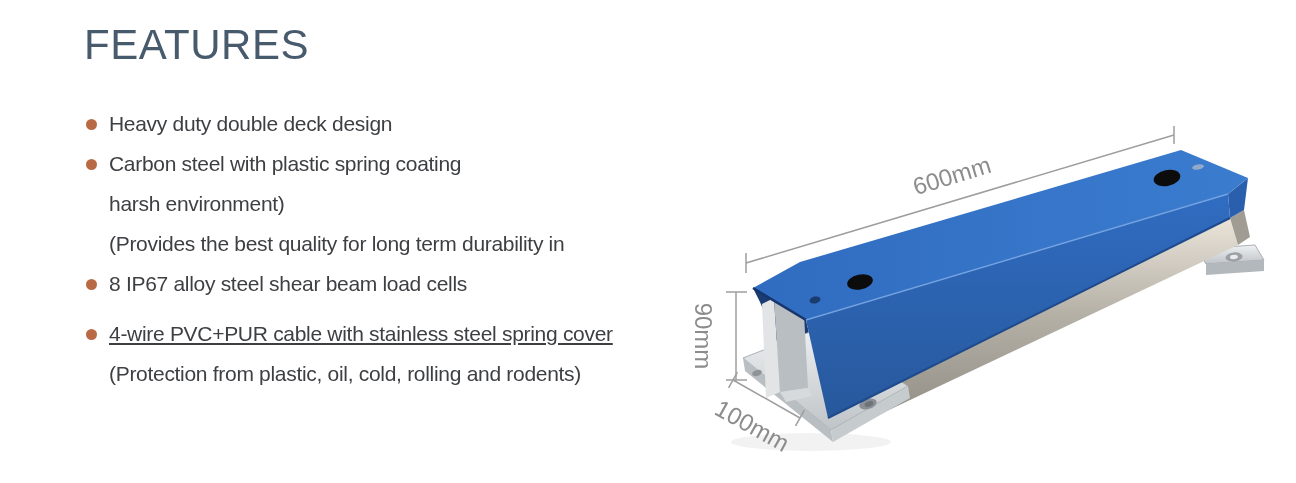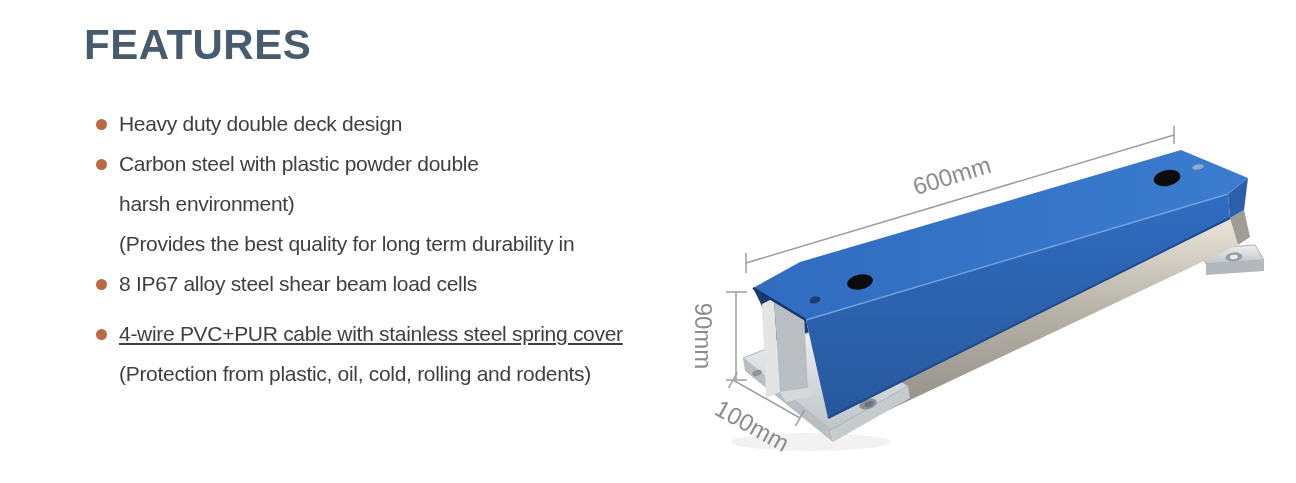--- a/index.html
+++ b/index.html
@@ -2,24 +2,24 @@
 <html><head>
 <meta charset="utf-8">
 <style>
   html,body{margin:0;padding:0;}
   body{
     width:1296px;height:483px;background:#ffffff;position:relative;overflow:hidden;
     font-family:"Liberation Sans","DejaVu Sans",sans-serif;
   }
   .page-title{
     position:absolute;left:84px;top:24px;margin:0;
-    font-size:42px;font-weight:bold;letter-spacing:.5px;color:#475b6d;line-height:1;
+    font-size:42px;font-weight:normal;letter-spacing:.5px;color:#475b6d;line-height:1;
   }
   .features{
-    position:absolute;left:96px;top:104px;width:620px;
+    position:absolute;left:86px;top:104px;width:620px;
   }
   .row{
     display:flex;align-items:center;height:40px;
     font-size:21px;letter-spacing:-.3px;color:#3d3f42;white-space:nowrap;
   }
   .row.cont{padding-left:23px;}
   .row.gap{margin-top:10px;text-decoration:underline;}
   .bullet{
     width:11px;height:11px;border-radius:50%;background:#b96a44;
     margin-right:12px;flex:none;
@@ -34,21 +34,21 @@
 
   <h1 class="page-title">FEATURES</h1>
 
   <div class="features" id="features-list">
       <div class="row">
         <span class="bullet"></span>
         <span>Heavy duty double deck design</span>
       </div>
       <div class="row">
         <span class="bullet"></span>
-        <span>Carbon steel with plastic powder double</span>
+        <span>Carbon steel with plastic spring coating</span>
       </div>
       <div class="row cont">
         <span>harsh environment)</span>
       </div>
       <div class="row cont">
         <span>(Provides the best quality for long term durability in</span>
       </div>
       <div class="row">
         <span class="bullet"></span>
         <span>8 IP67 alloy steel shear beam load cells</span>

